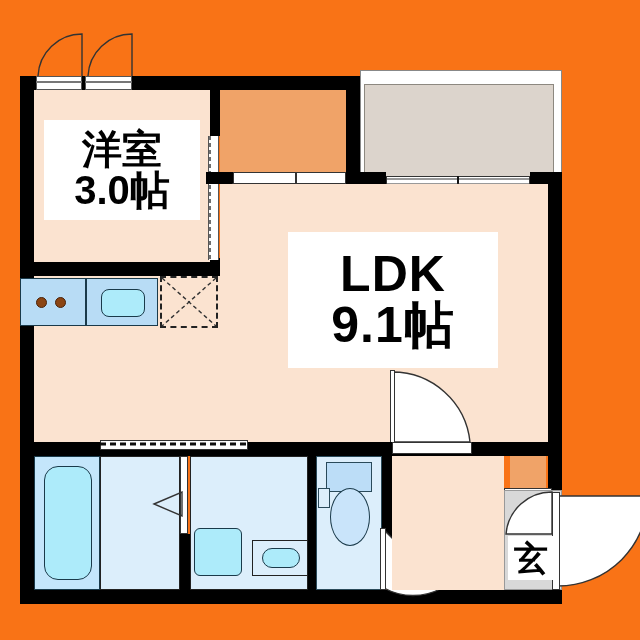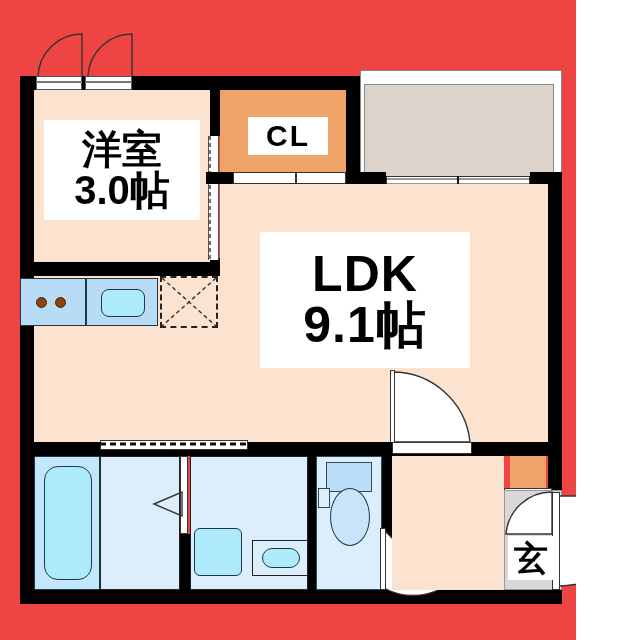--- a/index.html
+++ b/index.html
@@ -5,23 +5,23 @@
   html, body {
     margin: 0;
     padding: 0;
     background: #ffffff;
   }
   body {
     font-family: "Liberation Sans", sans-serif;
   }
   #floorplan {
     position: relative;
-    width: 576px;
+    width: 640px;
     height: 640px;
-    background: #ef4444;
+    background: #f97316;
     overflow: hidden;
   }
   .abs { position: absolute; box-sizing: border-box; }
 
   
   .wall      { background: #000000; }
   .floor     { background: #FBE3D0; }
   .closet    { background: #F0A368; }
   .balcony   { background: #DCD4CC; border: 1px solid #8d8880; }
   .tilegray  { background: #D8D8D8; }
@@ -104,39 +104,38 @@
   <div class="abs closet" style="left:220px; top:90px; width:126px; height:82px;"></div>
   <div class="abs wall" style="left:206px; top:172px; width:154px; height:12px;"></div>
 
   <div class="abs doorleaf" style="left:233px; top:172px; width:63px; height:12px;"></div>
   <div class="abs doorleaf" style="left:296px; top:172px; width:50px; height:12px;"></div>
   <svg class="arc-svg" style="left:220px; top:184px;" width="140" height="32" viewBox="0 0 140 32">
     <path class="arc-open" d="M 13,0 L 21,0 L 17,26 Z" fill="#ffffff"></path>
     <path class="arc-open" d="M 110,0 L 118,0 L 114,26 Z" fill="#ffffff"></path>
   </svg>
 
-  <div class="lbl lbl-cl" style="left:248px; top:117px; width:80px; height:38px; display:flex; align-items:center; justify-content:center;">CL</div>
 
   <div class="abs white" style="left:360px; top:70px; width:202px; height:112px; border:1px solid #888;"></div>
   <div class="abs balcony" style="left:364px; top:84px; width:190px; height:94px;"></div>
 
   <div class="abs wall" style="left:360px; top:172px; width:26px; height:12px;"></div>
   <div class="abs doorleaf" style="left:386px; top:176px; width:144px; height:10px;"></div>
   <svg class="arc-svg" style="left:386px; top:176px;" width="146" height="12" viewBox="0 0 146 12">
     <line x1="0" y1="3" x2="146" y2="3" stroke="#333" stroke-width="1"></line>
     <line x1="72" y1="0" x2="72" y2="10" stroke="#111" stroke-width="2"></line>
     <line x1="0" y1="8" x2="146" y2="8" stroke="#333" stroke-width="1"></line>
   </svg>
   <div class="abs wall" style="left:530px; top:172px; width:32px; height:12px;"></div>
 
   <div class="abs wall" style="left:548px; top:172px; width:14px; height:272px;"></div>
   <div class="abs floor" style="left:220px; top:184px; width:328px; height:258px;"></div>
   <div class="abs floor" style="left:34px; top:276px; width:186px; height:166px;"></div>
 
-  <div class="lbl lbl-ldk" style="left:260px; top:232px; width:210px; height:136px; display:flex; flex-direction:column; justify-content:center;">LDK
+  <div class="lbl lbl-ldk" style="left:288px; top:232px; width:210px; height:136px; display:flex; flex-direction:column; justify-content:center;">LDK
 9.1帖</div>
 
   <svg class="arc-svg" style="left:390px; top:372px;" width="86" height="74" viewBox="0 0 86 74">
     <path class="arc-path" d="M 2,0 L 2,70 L 80,70 A 78,78 0 0 0 2,0 Z"></path>
   </svg>
   <div class="abs doorleaf" style="left:390px; top:370px; width:5px; height:74px;"></div>
 
   <div class="abs wall" style="left:20px; top:276px; width:14px; height:166px;"></div>
   <div class="abs counter" style="left:20px; top:278px; width:66px; height:48px;"></div>
   <div class="abs burner" style="left:36px; top:297px; width:11px; height:11px;"></div>

